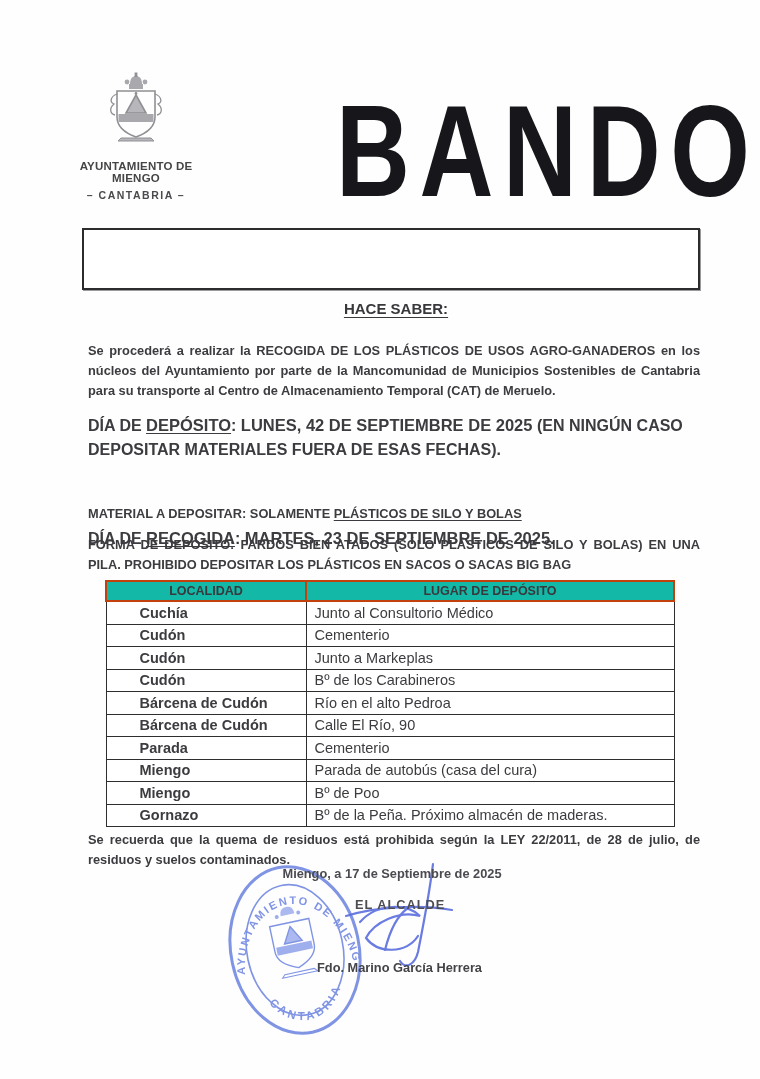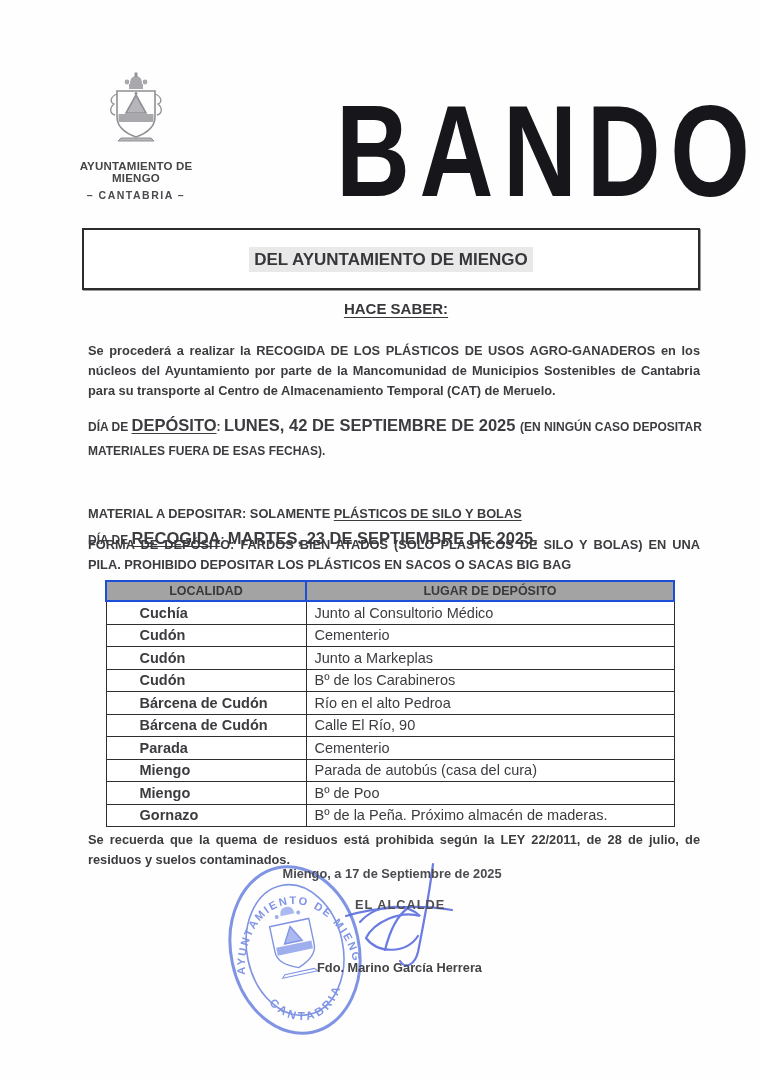--- a/index.html
+++ b/index.html
@@ -44,31 +44,31 @@
     left:88px;width:612px;font-weight:bold;color:#3c3c40;
     text-align:justify;font-size:12.8px;line-height:1.55;
   }
   .p-intro{top:341px;}
   .p-forma{top:535px;}
   .p-reminder{top:830px;}
 
   .dia-line{left:88px;width:616px;font-weight:bold;color:#3c3c40;line-height:1.45;}
   .d-deposito{top:414px;}
   .d-recogida{top:479px;margin-top:48px;}
-  .sz-s{font-size:12px;}
+  .sz-s{font-size:16px;}
   .sz-l{font-size:16.5px;}
   .und{text-decoration:underline;text-underline-offset:2px;}
 
   .material-line{top:506px;left:88px;width:616px;font-size:12.8px;font-weight:bold;color:#3c3c40;}
 
   
   .tbl-wrap{left:105px;top:580px;width:570px;}
   table{border-collapse:collapse;width:100%;}
   th{
-    background:#a3a3a3;border:2px solid #1d4ed8;font-size:12.5px;font-weight:bold;
+    background:#14b8a6;border:2px solid #c2410c;font-size:12.5px;font-weight:bold;
     color:#39393d;padding:2px 4px;
   }
   td{
     border:1.6px solid #2e2e30;font-size:14.5px;color:#3c3c40;
     padding:1.5px 8px;line-height:18.5px;background:#fff;
   }
   td.c1{font-weight:bold;width:158px;padding-left:33px;}
 
   .date-line{left:0;top:866px;width:784px;text-align:center;font-size:12.8px;font-weight:bold;color:#4a4a50;}
   .alcalde{left:355px;top:897px;font-size:12.8px;font-weight:bold;color:#4c4c52;letter-spacing:1px;}
@@ -103,21 +103,20 @@
       <path d="M18 66 h30 l3 3 h-36 z" fill="#b7b7bb" stroke="#909094" stroke-width="1"></path>
     </g>
   </svg>
   <div class="org-name">AYUNTAMIENTO DE MIENGO</div>
   <div class="org-region">–  CANTABRIA  –</div>
 </div>
 
 <div class="abs bando">BANDO</div>
 
 <div class="abs header-box">
-  <div class="hl">DEL AYUNTAMIENTO DE MIENGO</div>
 </div>
 
 <div class="abs hace-saber">
   <span>HACE SABER:</span>
 </div>
 
 <div class="abs para p-intro">Se procederá a realizar la RECOGIDA DE LOS PLÁSTICOS DE USOS AGRO-GANADEROS en los núcleos del Ayuntamiento por parte de la Mancomunidad de Municipios Sostenibles de Cantabria para su transporte al Centro de Almacenamiento Temporal (CAT) de Meruelo.</div>
 
 <div class="abs dia-line d-deposito">
   <span class="sz-s">DÍA DE </span><span class="sz-l und">DEPÓSITO</span><span class="sz-s">: </span><span class="sz-l">LUNES, 42 DE SEPTIEMBRE DE 2025 </span><span class="sz-s">(EN NINGÚN CASO DEPOSITAR MATERIALES FUERA DE ESAS FECHAS).</span>

